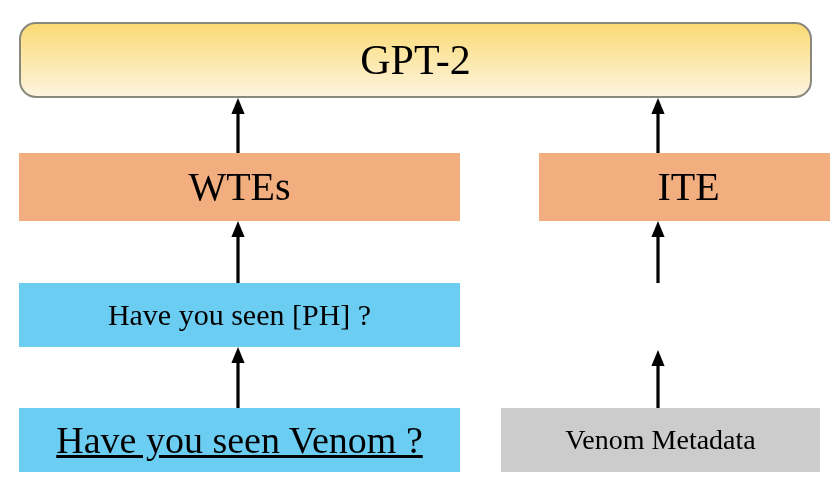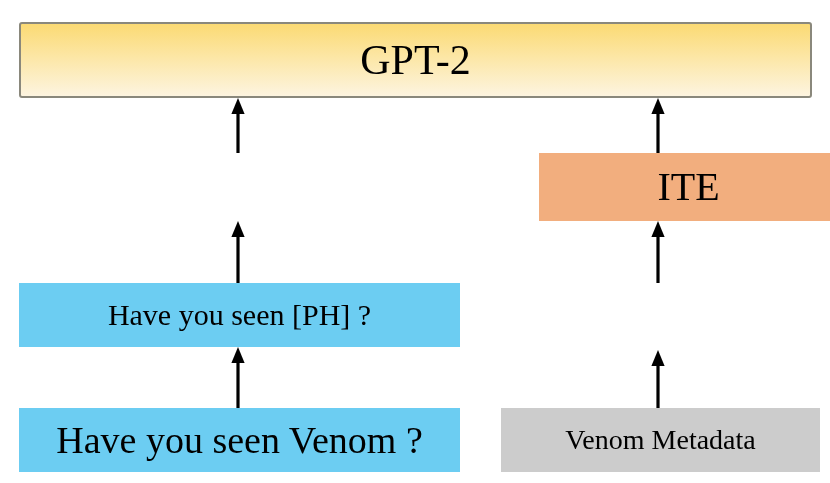--- a/index.html
+++ b/index.html
@@ -29,21 +29,21 @@
     color: #000000;
     line-height: 1;
     white-space: nowrap;
     font-family: "Liberation Serif", "DejaVu Serif", serif;
   }
 
   
   .node.model {
     background: linear-gradient(to bottom, #fbda74 0%, #fce7a8 48%, #fdf4e0 100%);
     border: 2px solid #8a887c;
-    border-radius: 3px;
+    border-radius: 17px;
   }
 
   
   .node.embed {
     background: #f2ae7e;
     border: none;
     border-radius: 0;
   }
 
   
@@ -82,20 +82,21 @@
     </svg>
   </div>
 
   <div class="arrow" style="left:648px; top:98px; width:20px; height:55px;">
     <svg width="20" height="55" viewBox="0 0 20 55">
       <line x1="10" y1="55" x2="10" y2="13" stroke="#000000" stroke-width="3.2"></line>
       <polygon points="10,0 3.4,16 16.6,16" fill="#000000"></polygon>
     </svg>
   </div>
 
+  <div class="node embed" style="left:19px; top:153px; width:441px; height:68px; font-size:40px;">WTEs</div>
 
   <div class="node embed" style="left:501px; top:153px; width:299px; height:68px; font-size:40px;margin-left:38px;">ITE</div>
 
   <div class="arrow" style="left:228px; top:221px; width:20px; height:62px;">
     <svg width="20" height="62" viewBox="0 0 20 62">
       <line x1="10" y1="62" x2="10" y2="13" stroke="#000000" stroke-width="3.2"></line>
       <polygon points="10,0 3.4,16 16.6,16" fill="#000000"></polygon>
     </svg>
   </div>
 
@@ -116,17 +117,17 @@
     </svg>
   </div>
 
   <div class="arrow" style="left:648px; top:350px; width:20px; height:58px;">
     <svg width="20" height="58" viewBox="0 0 20 58">
       <line x1="10" y1="58" x2="10" y2="13" stroke="#000000" stroke-width="3.2"></line>
       <polygon points="10,0 3.4,16 16.6,16" fill="#000000"></polygon>
     </svg>
   </div>
 
-  <div class="node text-blue" style="left:19px; top:408px; width:441px; height:64px; font-size:38px;">Have you seen Venom ?</div>
+  <div class="node text-blue" style="left:19px; top:408px; width:441px; height:64px; font-size:38px;text-decoration:underline;">Have you seen Venom ?</div>
 
   <div class="node data-gray" style="left:501px; top:408px; width:319px; height:64px; font-size:28px;">Venom Metadata</div>
 
 </div>
 
 </body></html>

